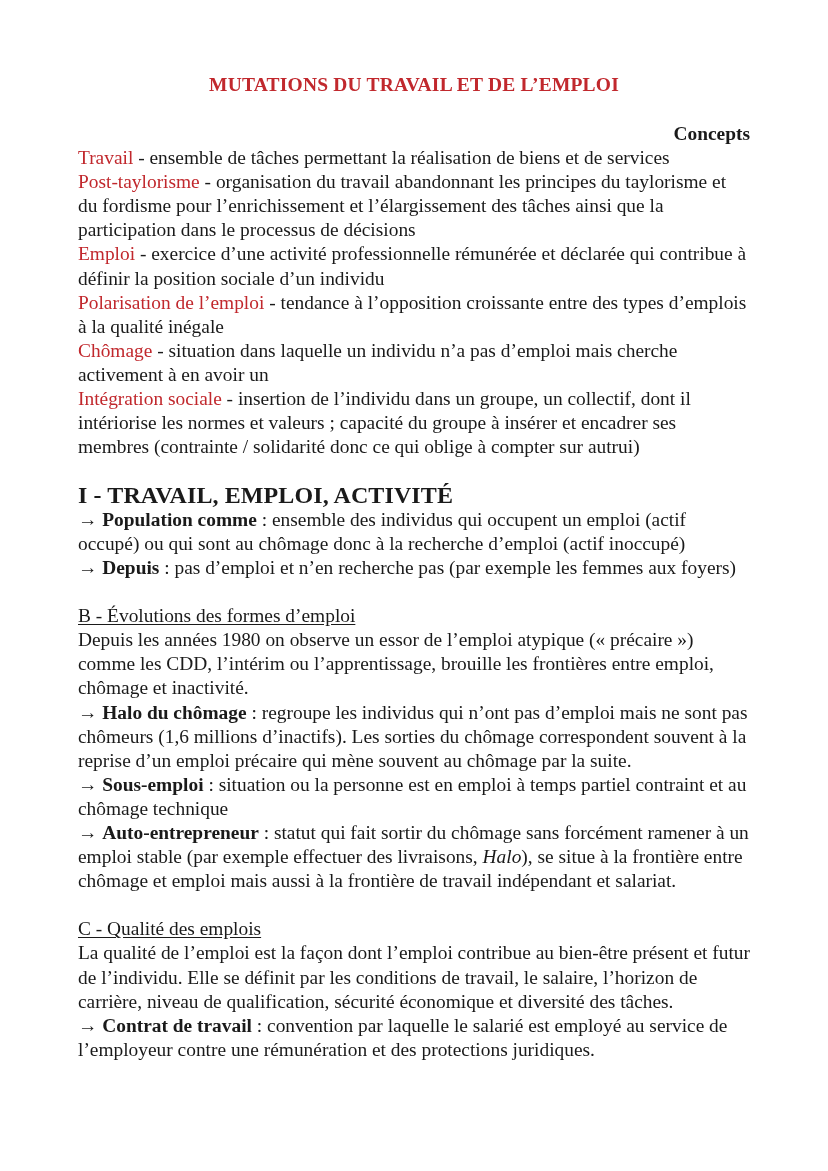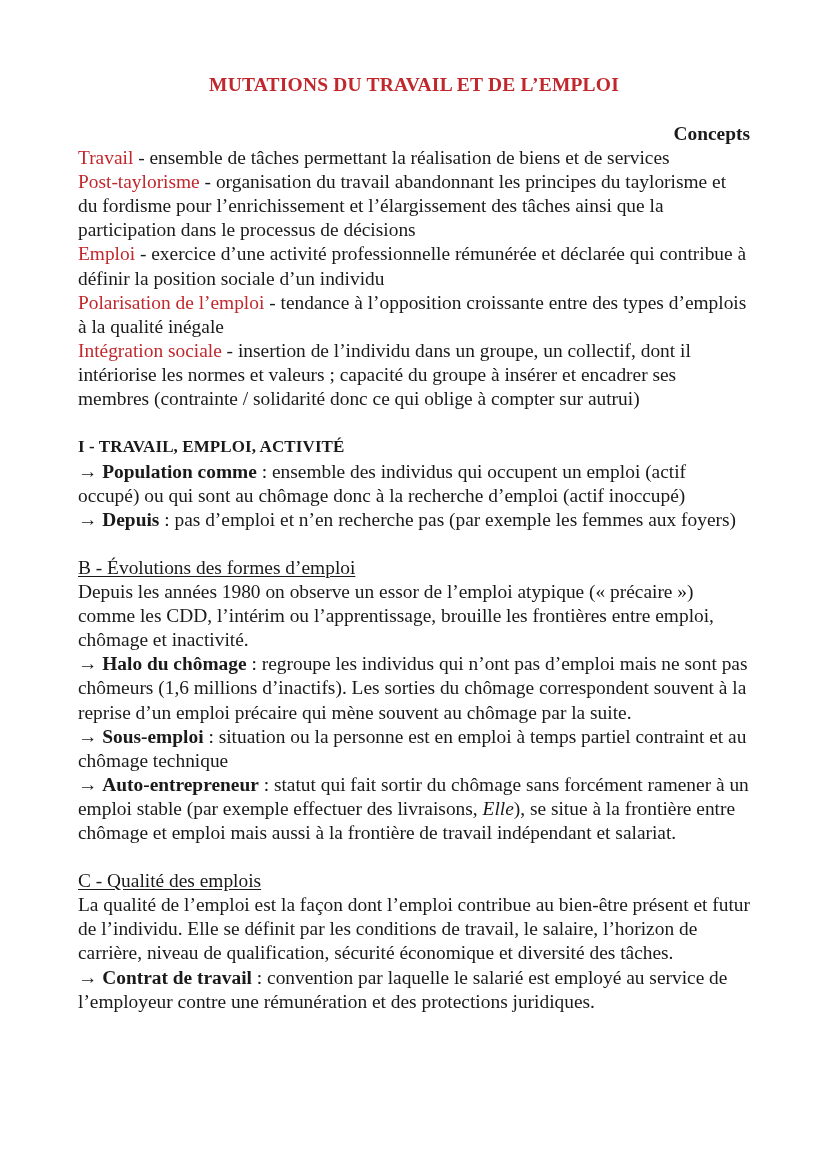--- a/index.html
+++ b/index.html
@@ -47,21 +47,21 @@
     color: #1a1a1a;
   }
   .heading-bold {
     font-weight: bold;
     font-size: 19.4px;
     line-height: 24.1px;
     text-align: right;
   }
   .section-roman {
     font-weight: bold;
-    font-size: 17px;
+    font-size: 24px;
     line-height: 24.6px;
     letter-spacing: 0.1px;
   }
   .subsection {
     font-size: 19.4px;
     line-height: 24.1px;
     text-decoration: underline;
     text-underline-offset: 2px;
     display: inline-block;
   }
@@ -103,20 +103,23 @@
     </div>
 
     <div class="block">
       <span class="term-red">Emploi</span><span> - </span><span>exercice d’une activité professionnelle rémunérée et déclarée qui contribue à définir la position sociale d’un individu</span>
     </div>
 
     <div class="block">
       <span class="term-red">Polarisation de l’emploi</span><span> - </span><span>tendance à l’opposition croissante entre des types d’emplois à la qualité inégale</span>
     </div>
 
+    <div class="block">
+      <span class="term-red">Chômage</span><span> - </span><span>situation dans laquelle un individu n’a pas d’emploi mais cherche activement à en avoir un</span>
+    </div>
 
     <div class="block">
       <span class="term-red">Intégration sociale</span><span> - </span><span>insertion de l’individu dans un groupe, un collectif, dont il intériorise les normes et valeurs ; capacité du groupe à insérer et encadrer ses membres (contrainte / solidarité donc ce qui oblige à compter sur autrui)</span>
     </div>
 
     <div class="gap"></div>
 
     <div class="section-roman">I - TRAVAIL, EMPLOI, ACTIVITÉ</div>
 
 
@@ -138,21 +141,21 @@
 
     <div class="block">
       <span>→ </span><span class="b">Halo du chômage</span><span> : </span><span>regroupe les individus qui n’ont pas d’emploi mais ne sont pas chômeurs (1,6 millions d’inactifs). Les sorties du chômage correspondent souvent à la reprise d’un emploi précaire qui mène souvent au chômage par la suite.</span>
     </div>
 
     <div class="block">
       <span>→ </span><span class="b">Sous-emploi</span><span> : </span><span>situation ou la personne est en emploi à temps partiel contraint et au chômage technique</span>
     </div>
 
     <div class="block">
-      <span>→ </span><span class="b">Auto-entrepreneur</span><span> : </span><span>statut qui fait sortir du chômage sans forcément ramener à un emploi stable (par exemple effectuer des livraisons, </span><span class="i">Elle</span><span>), se situe à la frontière entre chômage et emploi mais aussi à la frontière de travail indépendant et salariat.</span>
+      <span>→ </span><span class="b">Auto-entrepreneur</span><span> : </span><span>statut qui fait sortir du chômage sans forcément ramener à un emploi stable (par exemple effectuer des livraisons, </span><span class="i">Halo</span><span>), se situe à la frontière entre chômage et emploi mais aussi à la frontière de travail indépendant et salariat.</span>
     </div>
 
     <div class="gap"></div>
 
     <div class="subsection-wrap">
       <span class="subsection">C - Qualité des emplois</span>
     </div>
 
     <div class="block">La qualité de l’emploi est la façon dont l’emploi contribue au bien-être présent et futur de l’individu. Elle se définit par les conditions de travail, le salaire, l’horizon de carrière, niveau de qualification, sécurité économique et diversité des tâches.</div>
 

